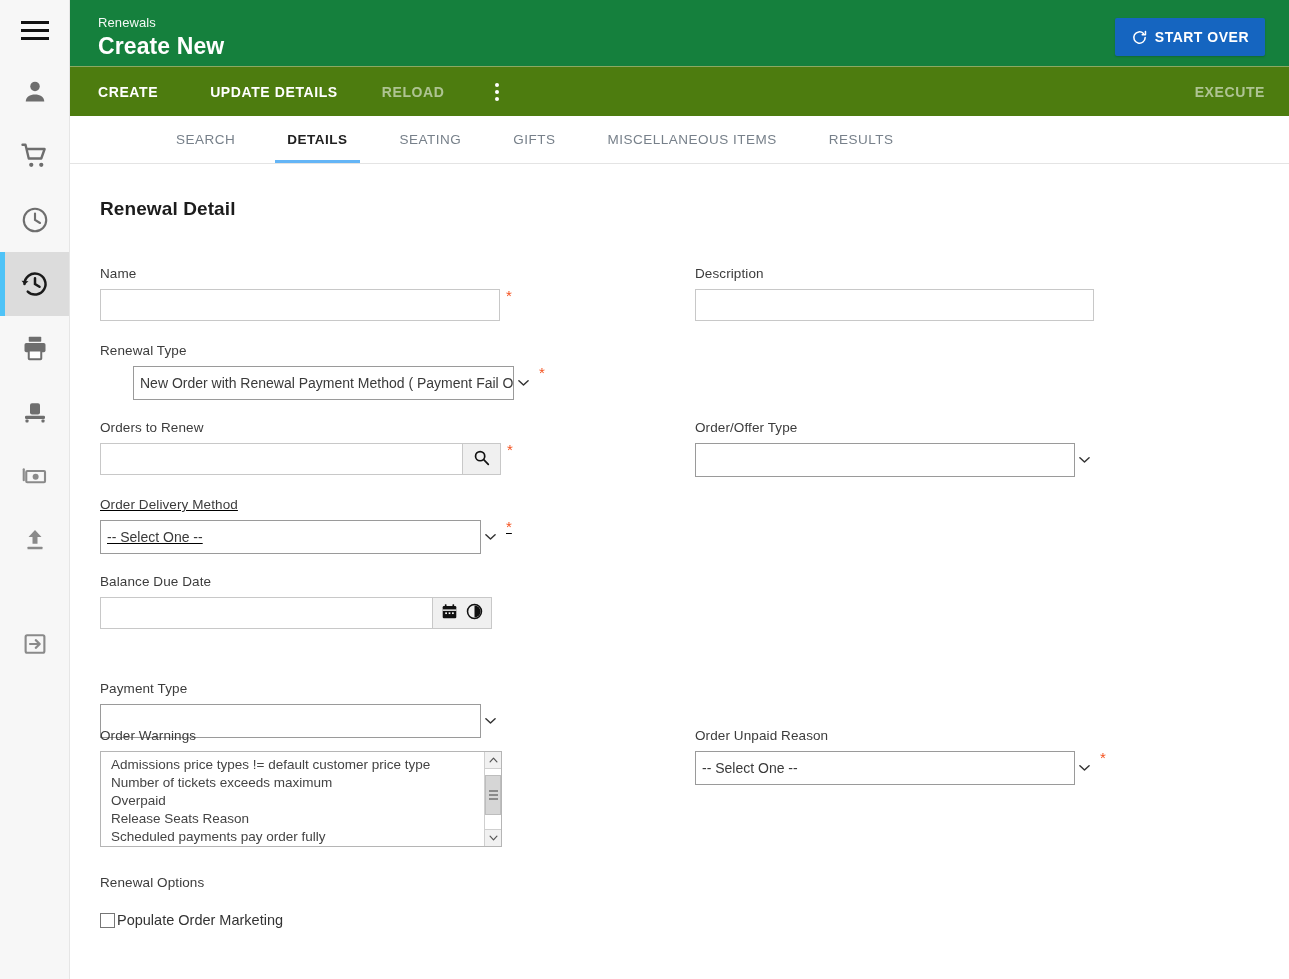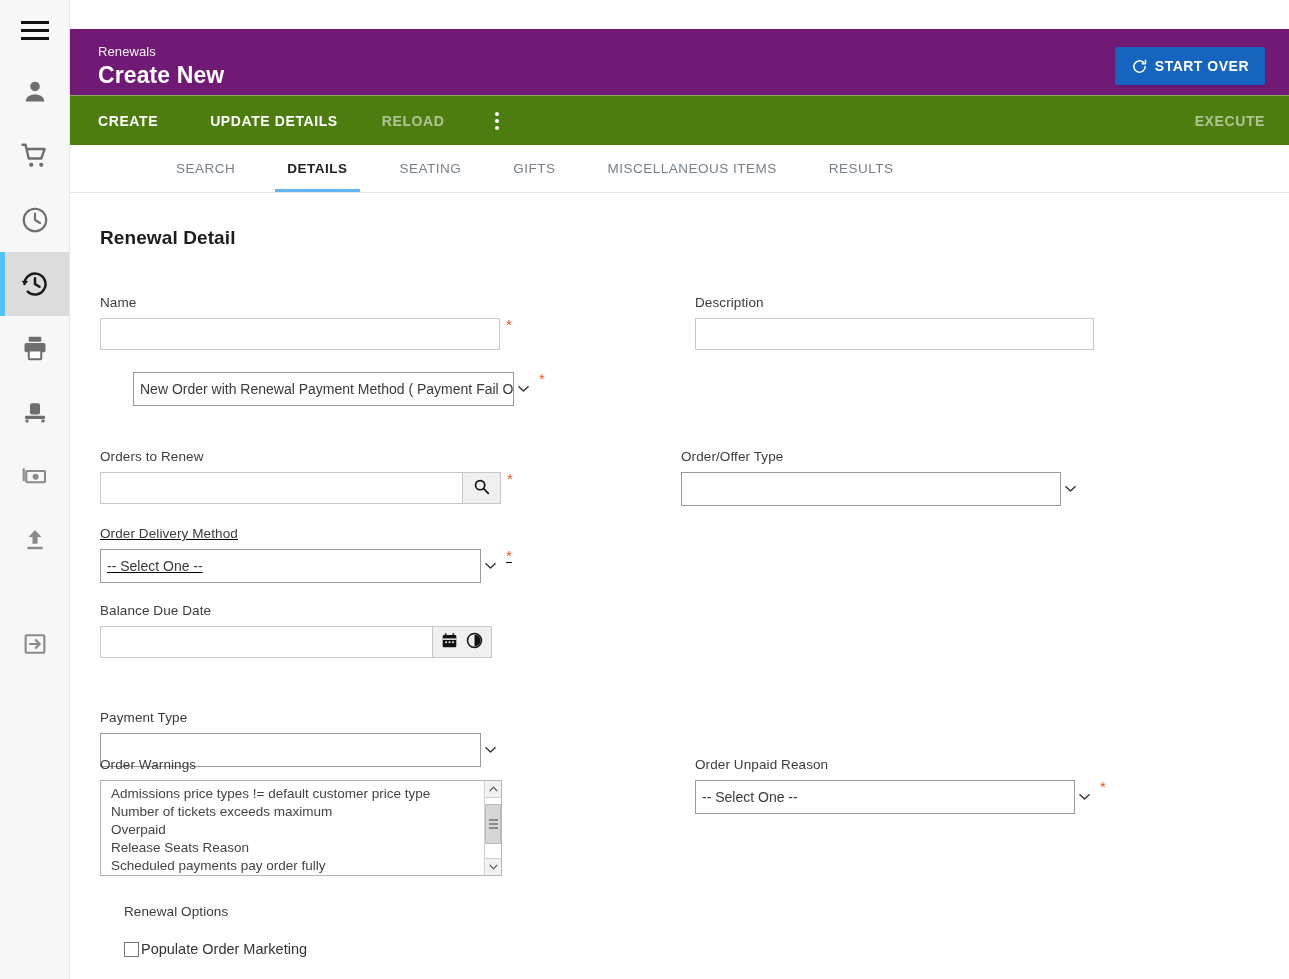--- a/index.html
+++ b/index.html
@@ -38,24 +38,24 @@
   .nav-item.active::before {
     content: ""; position: absolute; left: 0; top: 0; bottom: 0; width: 5px;
     background: #4fc3f7;
   }
   .nav-spacer { height: 40px; }
 
   
   .main { flex: 1; height: 979px; display: flex; flex-direction: column; background: #fff; }
 
   .topbar {
-    background: #701a75; color: #fff;
+    background: #15803d; color: #fff;
     height: 66px; position: relative;
     padding: 8px 24px 0 28px;
-    display: flex; align-items: center; justify-content: space-between; margin-top: 29px;
+    display: flex; align-items: center; justify-content: space-between;
   }
   .topbar .titles { display: flex; flex-direction: column; justify-content: center; }
   .topbar .crumb {
     font-size: 13px; color: #ffffff; opacity: .95; line-height: 18px;
     letter-spacing: .1px;
   }
   .topbar .title {
     font-size: 23px; font-weight: bold; line-height: 28px; color: #fff;
     letter-spacing: .1px;
   }
@@ -343,20 +343,21 @@
         </div>
 
         <div class="field" style="left:625px; top:8px;">
           <label class="flabel">Description</label>
           <div class="row">
             <input class="txt" style="width: 399px;" type="text" value="">
           </div>
         </div>
 
         <div class="field" style="left:30px; top:85px;">
+          <label class="flabel">Renewal Type</label>
           <div class="row">
             <span class="selwrap">
               <select class="sel" style="width:400px;margin-left:33px;">
                 <option>New Order with Renewal Payment Method ( Payment Fail O</option>
               </select>
               <span class="sel-arrow">
                 <svg width="11" height="8" viewBox="0 0 12 8">
                     <path d="M1 1.6l5 4.6 5-4.6" fill="none" stroke="#333" stroke-width="1.6" stroke-linecap="round" stroke-linejoin="round"></path>
                   </svg>
               </span>
@@ -374,21 +375,21 @@
                 <svg width="17" height="17" viewBox="0 0 20 20" fill="none" stroke="#111" stroke-width="2">
                   <circle cx="8.4" cy="8.4" r="5.4"></circle>
                   <path d="M12.6 12.6L18 18" stroke-linecap="round"></path>
                 </svg>
               </span>
             </span>
             <span class="req">*</span>
           </div>
         </div>
 
-        <div class="field" style="left:611px; top:162px;">
+        <div class="field" style="left:625px; top:162px;">
           <label class="flabel">Order/Offer Type</label>
           <div class="row">
             <span class="selwrap">
               <select class="sel" style="width:399px;">
                 <option></option>
               </select>
               <span class="sel-arrow">
                 <svg width="11" height="8" viewBox="0 0 12 8">
                     <path d="M1 1.6l5 4.6 5-4.6" fill="none" stroke="#333" stroke-width="1.6" stroke-linecap="round" stroke-linejoin="round"></path>
                   </svg>
@@ -499,21 +500,21 @@
               <span class="sel-arrow">
                 <svg width="11" height="8" viewBox="0 0 12 8">
                     <path d="M1 1.6l5 4.6 5-4.6" fill="none" stroke="#333" stroke-width="1.6" stroke-linecap="round" stroke-linejoin="round"></path>
                   </svg>
               </span>
             </span>
             <span class="req">*</span>
           </div>
         </div>
 
-        <div class="field" style="left:30px; top:617px;margin-left:24px;">
+        <div class="field" style="left:30px; top:617px;">
           <label class="flabel">Renewal Options</label>
           <div class="checkrow" style="margin-top:22px;">
             <span class="cbox"></span>
             <span class="ctext">Populate Order Marketing</span>
           </div>
         </div>
 
       </div>
     </div>
   </div>

